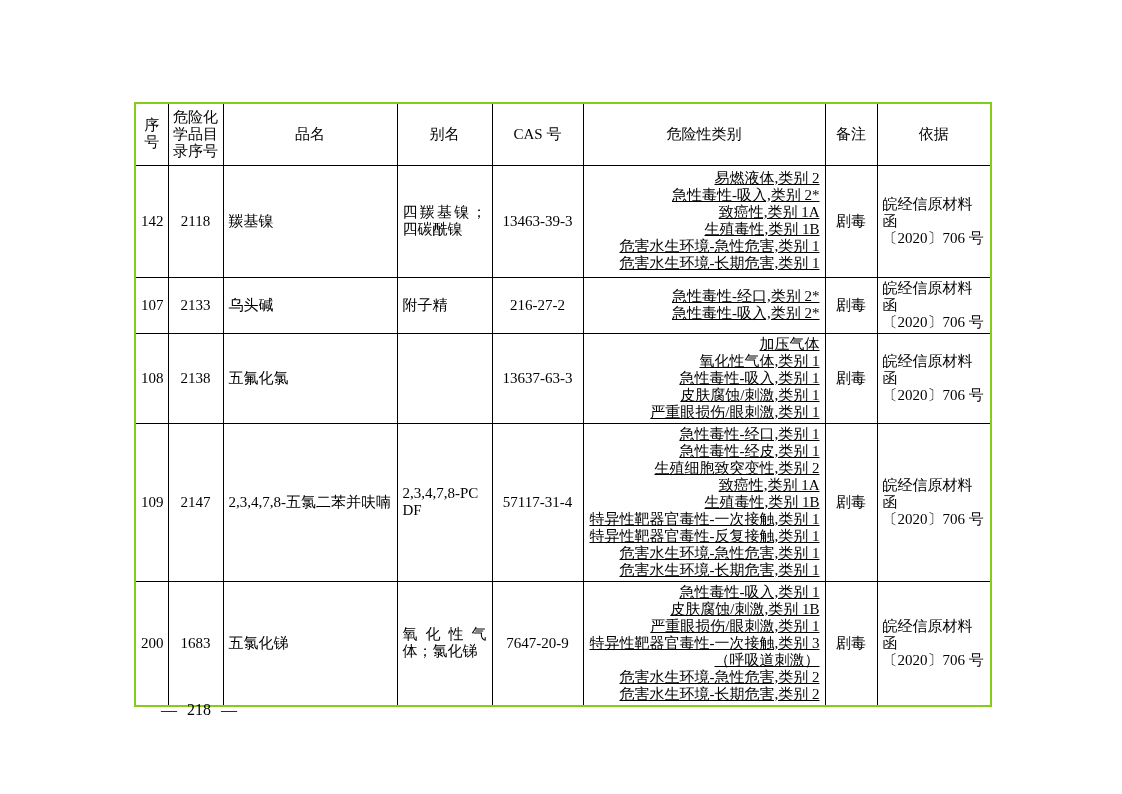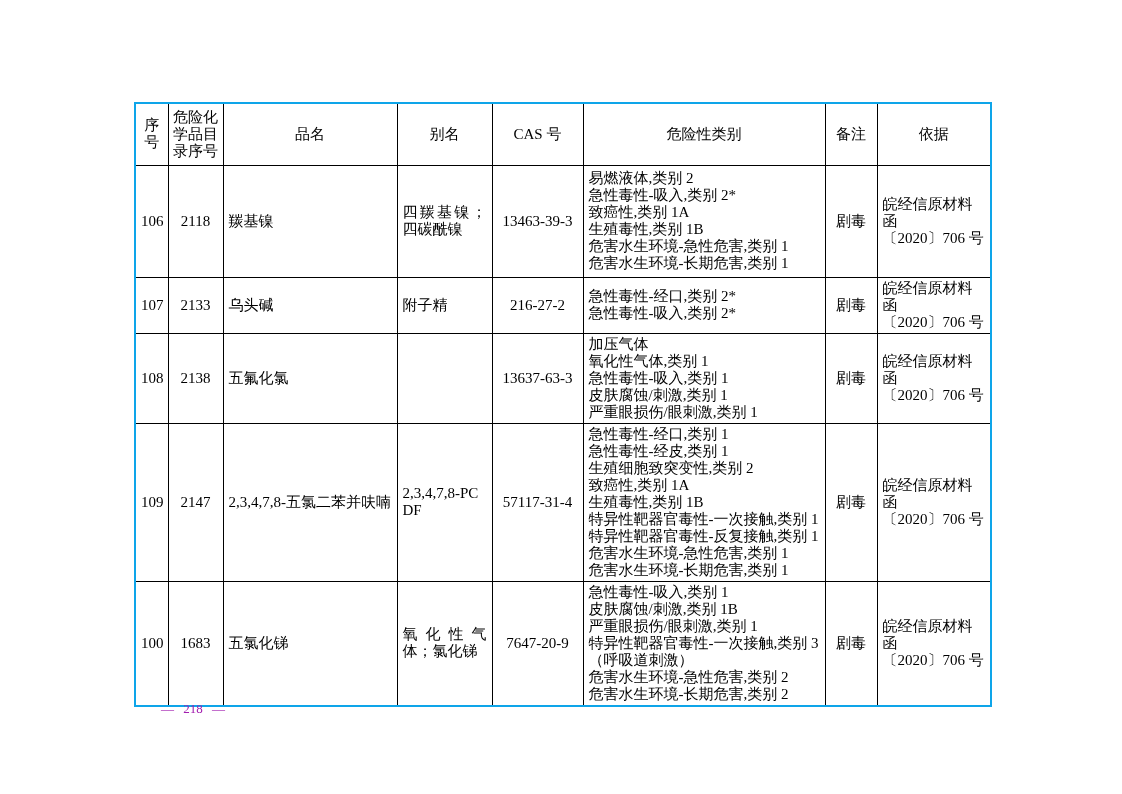--- a/index.html
+++ b/index.html
@@ -16,21 +16,21 @@
     color: #000000;
     overflow: hidden;
   }
   table.chem {
     position: absolute;
     left: 134px;
     top: 102px;
     width: 856px;
     border-collapse: collapse;
     table-layout: fixed;
-    border: 2px solid #0ea5e9;
+    border: 2px solid #84cc16;
     font-size: 15px;
   }
   table.chem th, table.chem td {
     border: 1px solid #000;
     padding: 2px 5px;
     vertical-align: middle;
     line-height: 17px;
     overflow: hidden;
   }
   table.chem th {
@@ -42,41 +42,42 @@
     text-align: center;
     padding: 2px 2px;
   }
   td.c-name {
     text-align: justify;
     word-break: break-all;
     padding: 2px 6px 2px 7px;
   }
   td.c-hazards {
     white-space: pre-line;
-    text-align: left;
+    text-align: right;
     padding: 2px 4px 2px 6px;
+    text-decoration: underline;
   }
   td.c-basis {
     white-space: pre-line;
     text-align: left;
     padding: 2px 2px;
   }
   tr.h-row   { height: 62px; }
   tr.row-106 { height: 112px; }
   tr.row-107 { height: 41px; }
   tr.row-108 { height: 89px; }
   tr.row-109 { height: 150px; }
   tr.row-110 { height: 125px; }
   .page-number {
     position: absolute;
     left: 161px;
     top: 701px;
-    font-size: 13px;
+    font-size: 16px;
     word-spacing: 6px;
-    color: #a21caf;
+    color: #000000;
   }
 </style>
 </head>
 <body>
 
 <div class="page">
 
   <table class="chem">
     <colgroup>
       <col style="width:33px">
@@ -95,21 +96,21 @@
         <th>品名</th>
         <th>别名</th>
         <th>CAS 号</th>
         <th>危险性类别</th>
         <th>备注</th>
         <th>依据</th>
       </tr>
     </thead>
     <tbody>
       <tr class="row-106">
-        <td class="c-center">106</td>
+        <td class="c-center">142</td>
         <td class="c-center">2118</td>
         <td class="c-name">羰基镍</td>
         <td class="c-name">四羰基镍；四碳酰镍</td>
         <td class="c-center">13463-39-3</td>
         <td class="c-hazards">易燃液体,类别 2
 急性毒性-吸入,类别 2*
 致癌性,类别 1A
 生殖毒性,类别 1B
 危害水生环境-急性危害,类别 1
 危害水生环境-长期危害,类别 1</td>
@@ -157,21 +158,21 @@
 生殖毒性,类别 1B
 特异性靶器官毒性-一次接触,类别 1
 特异性靶器官毒性-反复接触,类别 1
 危害水生环境-急性危害,类别 1
 危害水生环境-长期危害,类别 1</td>
         <td class="c-center">剧毒</td>
         <td class="c-basis">皖经信原材料函
 〔2020〕706 号</td>
       </tr>
       <tr class="row-110">
-        <td class="c-center">100</td>
+        <td class="c-center">200</td>
         <td class="c-center">1683</td>
         <td class="c-name">五氯化锑</td>
         <td class="c-name">氧化性气体；氯化锑</td>
         <td class="c-center">7647-20-9</td>
         <td class="c-hazards">急性毒性-吸入,类别 1
 皮肤腐蚀/刺激,类别 1B
 严重眼损伤/眼刺激,类别 1
 特异性靶器官毒性-一次接触,类别 3
 （呼吸道刺激）
 危害水生环境-急性危害,类别 2

